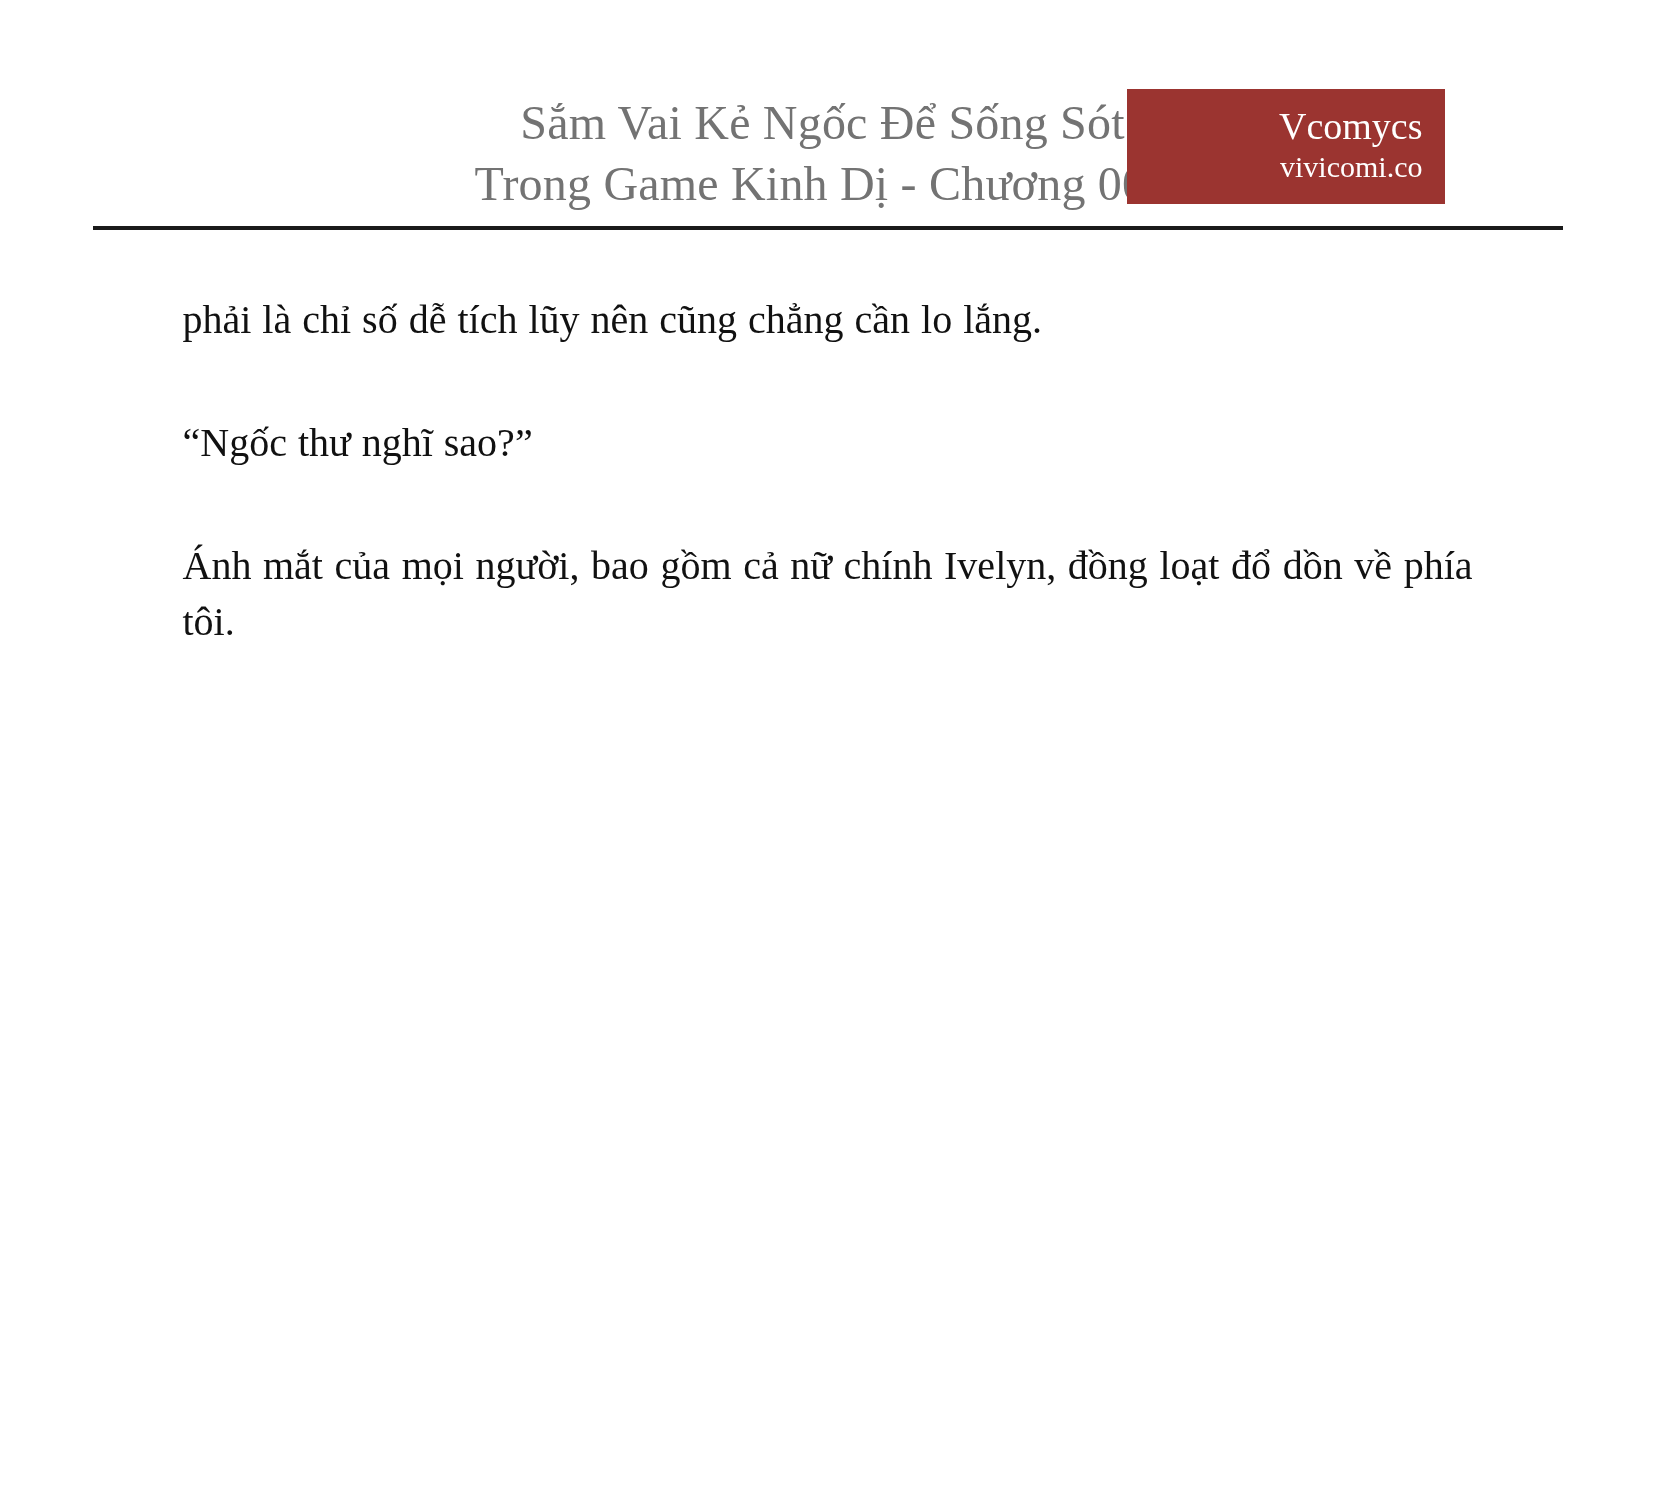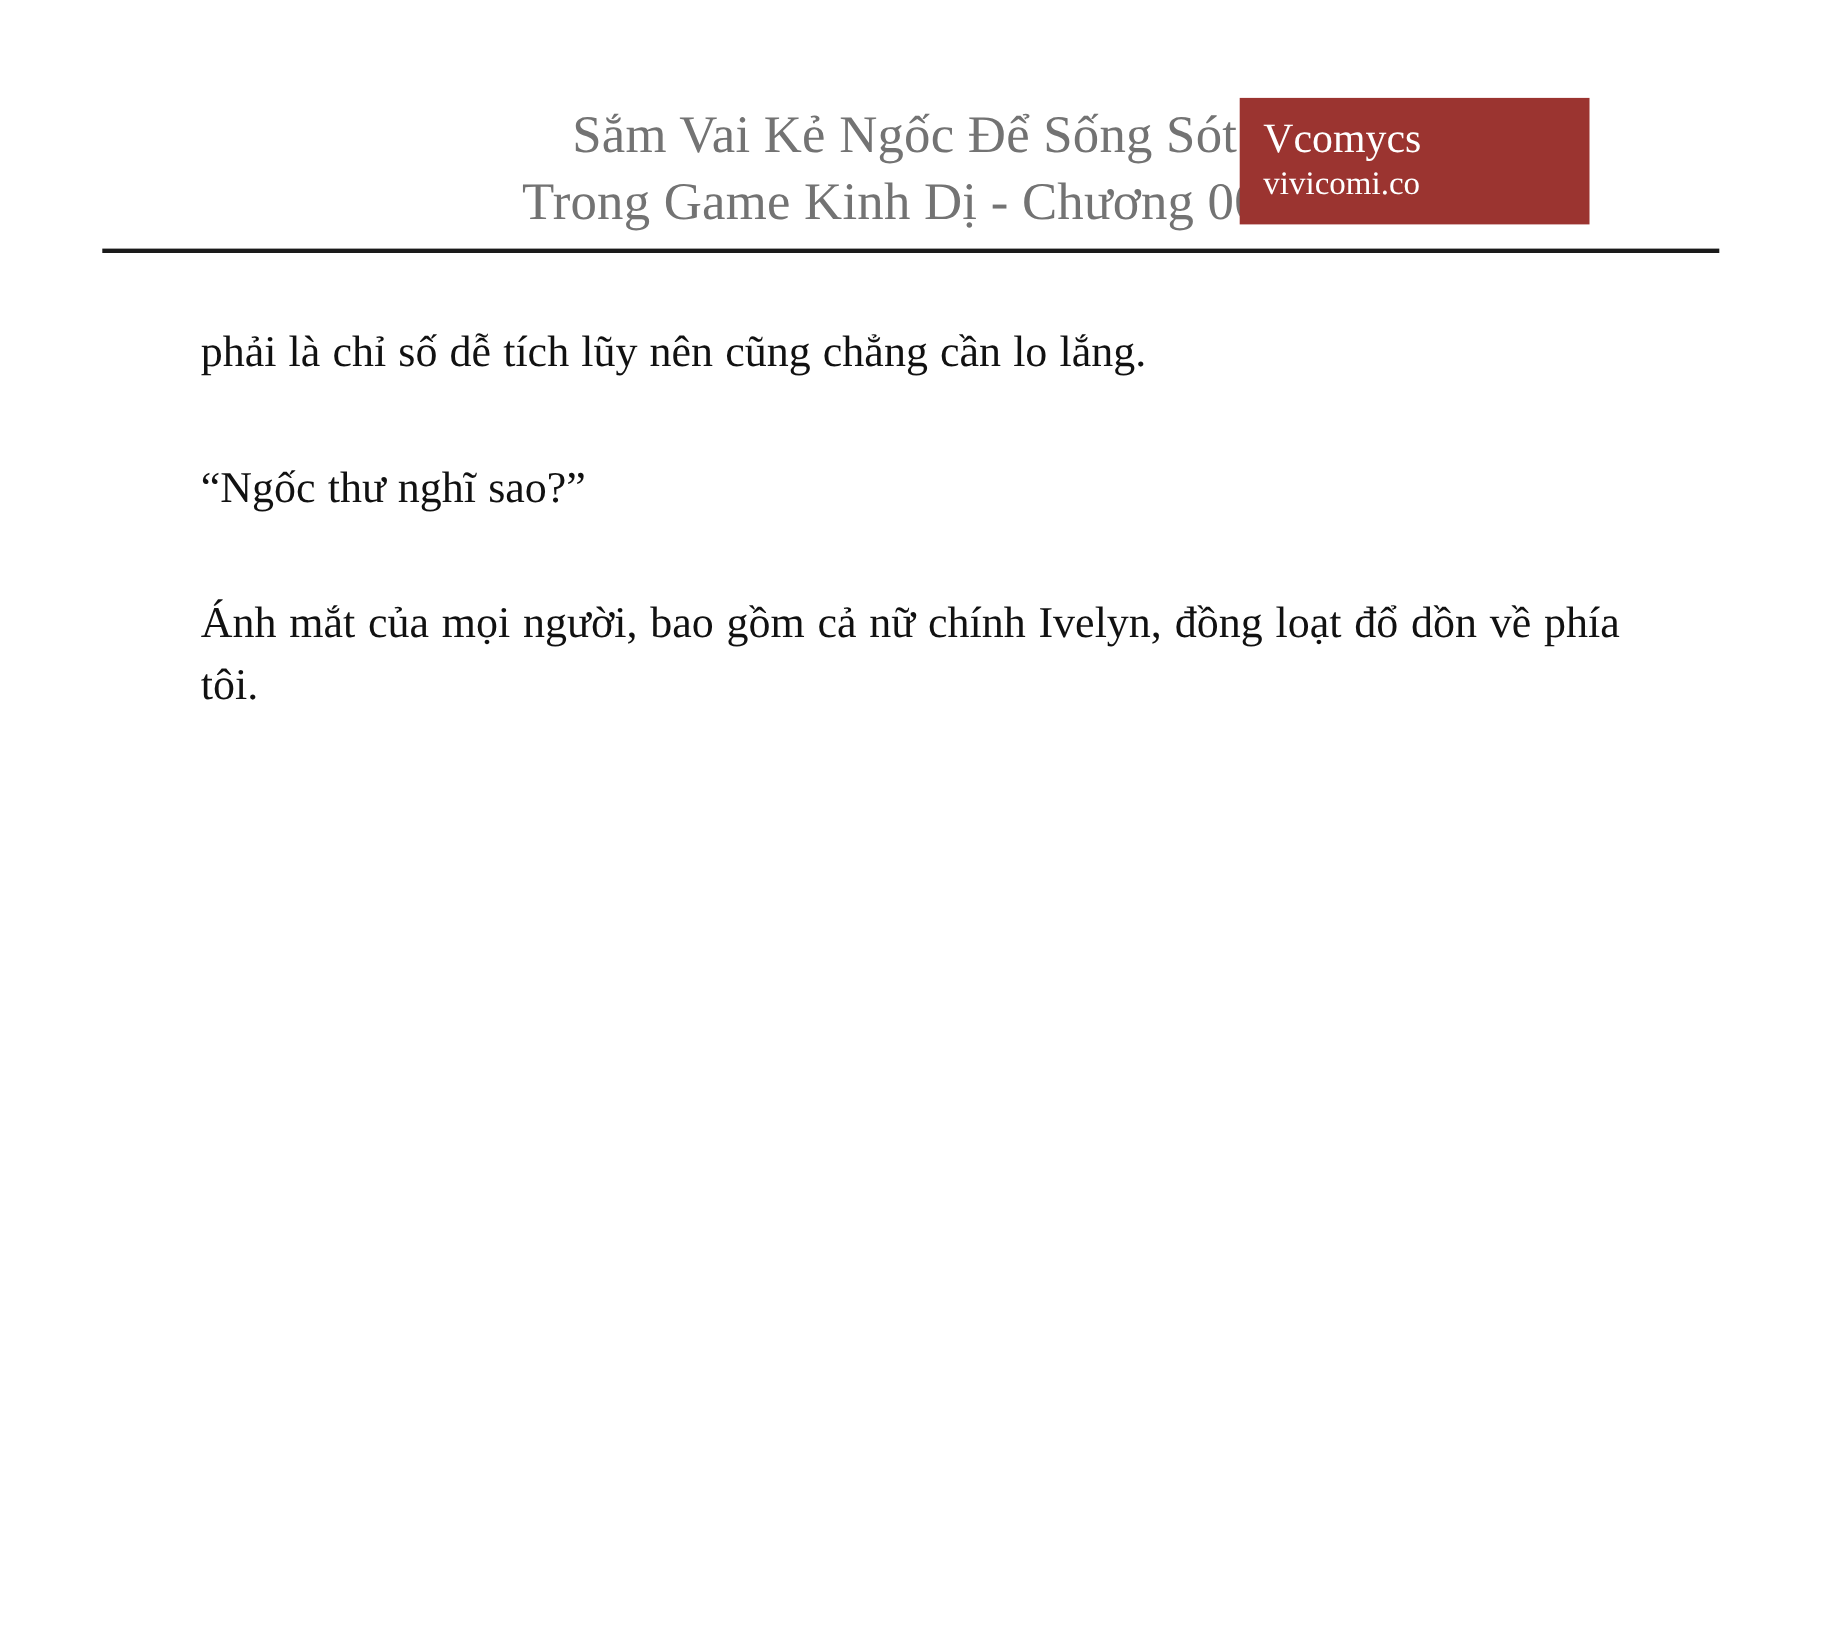--- a/index.html
+++ b/index.html
@@ -45,21 +45,21 @@
     white-space: pre-line;
     padding-right: 10px;
   }
   .site-badge {
     position: absolute;
     right: 118px;
     top: -3px;
     background: #9b3430;
     color: #ffffff;
     padding: 14px 22px 18px 22px;
-    text-align: left;
+    text-align: right;
     line-height: 1.22;
     font-size: 37px;
     width: 318px;
     box-sizing: border-box;
   }
   .site-badge .brand {
     display: block;
     font-size: 38px;
   }
   .site-badge .domain {

